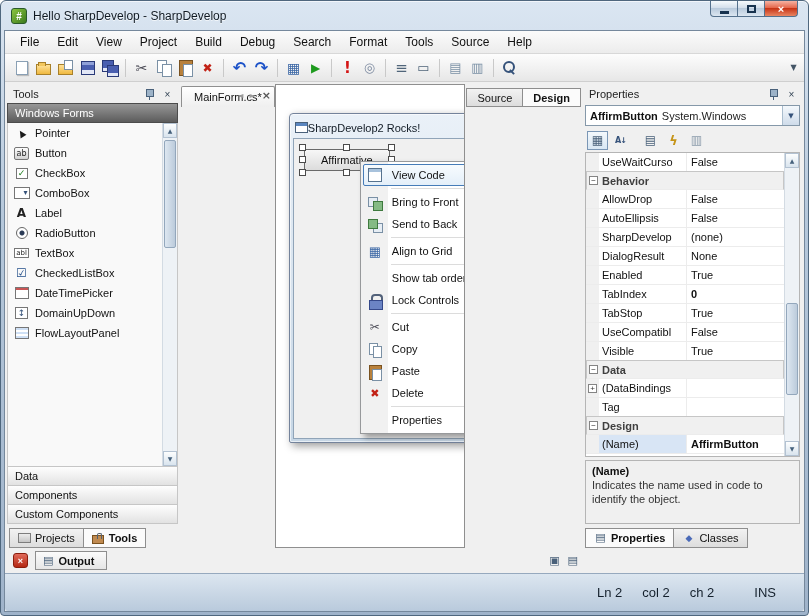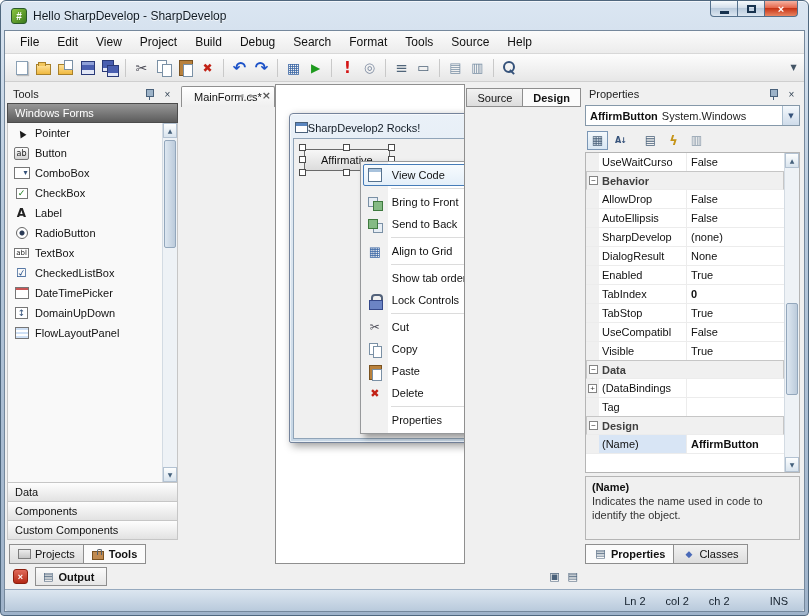--- a/index.html
+++ b/index.html
@@ -217,22 +217,22 @@
   
   .output-bar{height:25px;display:flex;align-items:center;gap:7px;padding:0 8px;position:relative;background:#f0f0f0}
   .errors-icon{width:15px;height:15px;border-radius:3px;background:linear-gradient(#e06a5a,#b42814);color:#fff;
     font-size:9px;font-weight:bold;display:flex;align-items:center;justify-content:center;border:1px solid #8a1d0d}
   .output-tab{display:flex;align-items:center;gap:5px;height:19px;padding:0 12px 0 7px;border:1px solid #8e8e8e;
     background:linear-gradient(#fbfbfb,#e6e6e6);font-weight:bold}
   .output-icon{font-family:"DejaVu Sans",sans-serif;color:#4a617a;font-size:11px;font-weight:normal}
   .ob-right{position:absolute;right:226px;display:flex;gap:8px}
   .obi{color:#4a617a;font-size:11px}
 
-  .statusbar{height:22px;display:flex;align-items:center;justify-content:flex-end;padding-right:16px;
-    background:linear-gradient(#dce6f0,#b9cadc);border-top:1px solid #96a9be;font-size:11px;color:#14202c;
+  .statusbar{height:38px;display:flex;align-items:center;justify-content:flex-end;padding-right:28px;
+    background:linear-gradient(#dce6f0,#b9cadc);border-top:1px solid #96a9be;font-size:13px;color:#14202c;
     border-radius:0 0 3px 3px}
   .sfield{margin-left:20px}
   .sfield:last-child{margin-left:40px}
 </style>
 </head>
 <body>
 
 <div class="window">
   <div class="titlebar">
     <div class="app-icon">#</div>
@@ -311,26 +311,26 @@
           <div class="tool-list" id="tool-items">
               <div class="tool-item">
                 <span class="ticn pointer-icon"></span>
                 <span class="ti-label">Pointer</span>
               </div>
               <div class="tool-item">
                 <span class="ticn button-icon"></span>
                 <span class="ti-label">Button</span>
               </div>
               <div class="tool-item">
+                <span class="ticn checkbox-icon"></span>
+                <span class="ti-label">CheckBox</span>
+              </div>
+              <div class="tool-item">
                 <span class="ticn combobox-icon"></span>
                 <span class="ti-label">ComboBox</span>
-              </div>
-              <div class="tool-item">
-                <span class="ticn checkbox-icon"></span>
-                <span class="ti-label">CheckBox</span>
               </div>
               <div class="tool-item">
                 <span class="ticn label-icon"></span>
                 <span class="ti-label">Label</span>
               </div>
               <div class="tool-item">
                 <span class="ticn radiobutton-icon"></span>
                 <span class="ti-label">RadioButton</span>
               </div>
               <div class="tool-item">

